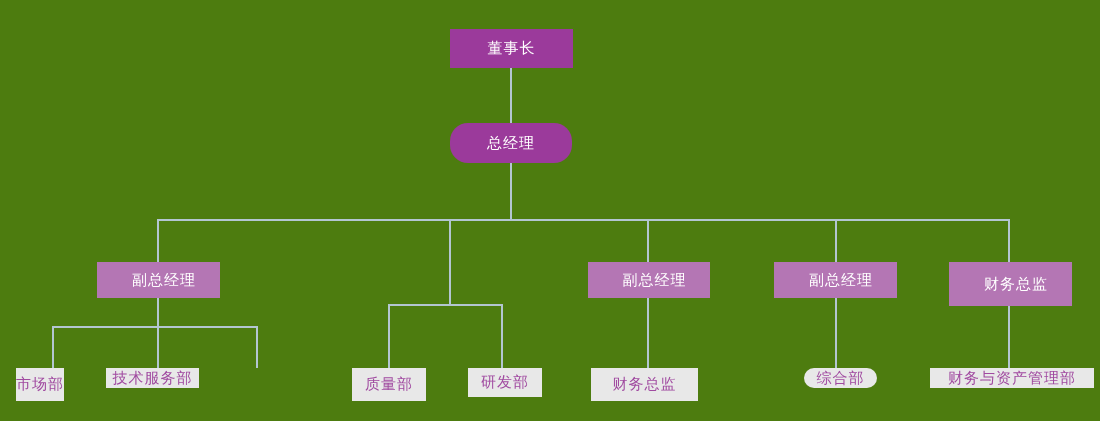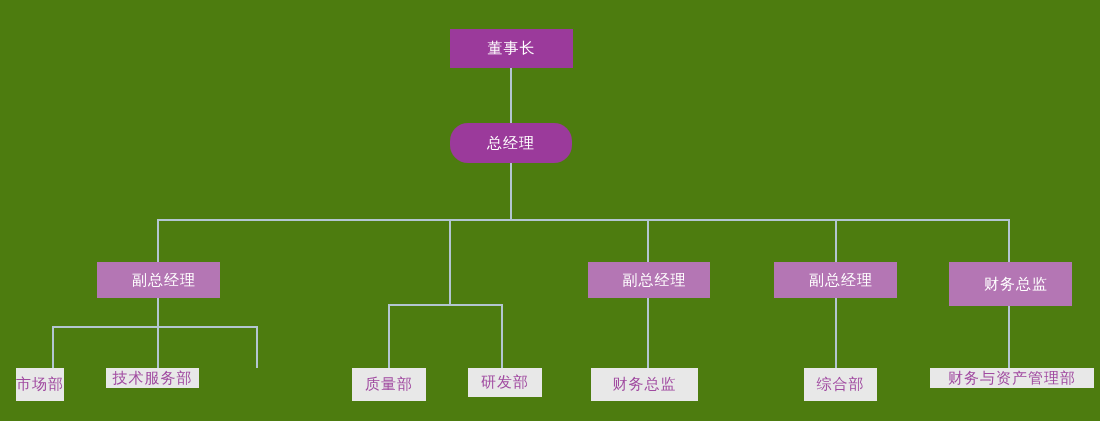--- a/index.html
+++ b/index.html
@@ -32,21 +32,21 @@
   .n-dgm1            { left: 97px;  top: 262px; width: 123px; height: 36px; }
   .n-dgm2            { left: 588px; top: 262px; width: 122px; height: 36px; }
   .n-dgm3            { left: 774px; top: 262px; width: 123px; height: 36px; }
   .n-fd              { left: 949px; top: 262px; width: 123px; height: 44px; }
   .n-marketing       { left: 16px;  top: 368px; width: 48px;  height: 33px; }
   .n-tech            { left: 106px; top: 368px; width: 93px;  height: 20px; }
   .n-production      { left: 222px; top: 368px; width: 67px;  height: 33px; }
   .n-quality         { left: 352px; top: 368px; width: 74px;  height: 33px; }
   .n-rnd             { left: 468px; top: 368px; width: 74px;  height: 29px; }
   .n-animal          { left: 591px; top: 368px; width: 107px; height: 33px; }
-  .n-general         { left: 804px; top: 368px; width: 73px;  height: 33px; }
+  .n-general         { left: 804px; top: 368px; width: 73px;  height: 20px; border-radius: 14px; }
   .n-finasset        { left: 930px; top: 368px; width: 164px; height: 20px; }
 
   
   .l1  { left: 510.25px;  top: 68px;     width: 1.5px;   height: 55px; }
   .l2  { left: 510.25px;  top: 163px;    width: 1.5px;   height: 57px; }
   .l3  { left: 157.25px;  top: 219.25px; width: 852.5px; height: 1.5px; }
   .l4  { left: 157.25px;  top: 220px;    width: 1.5px;   height: 42px; }
   .l5  { left: 449.25px;  top: 220px;    width: 1.5px;   height: 85px; }
   .l6  { left: 388.25px;  top: 304.25px; width: 114.5px; height: 1.5px; }
   .l7  { left: 388.25px;  top: 305px;    width: 1.5px;   height: 63px; }

